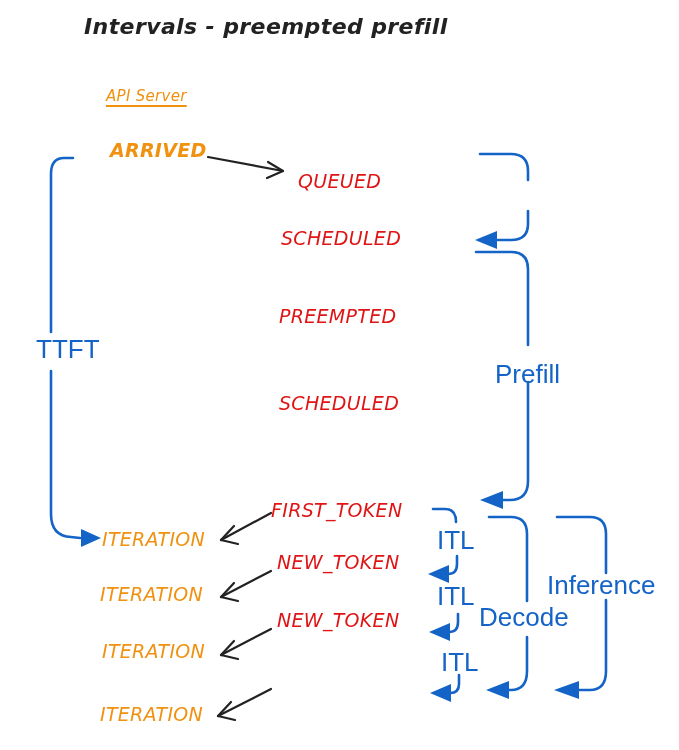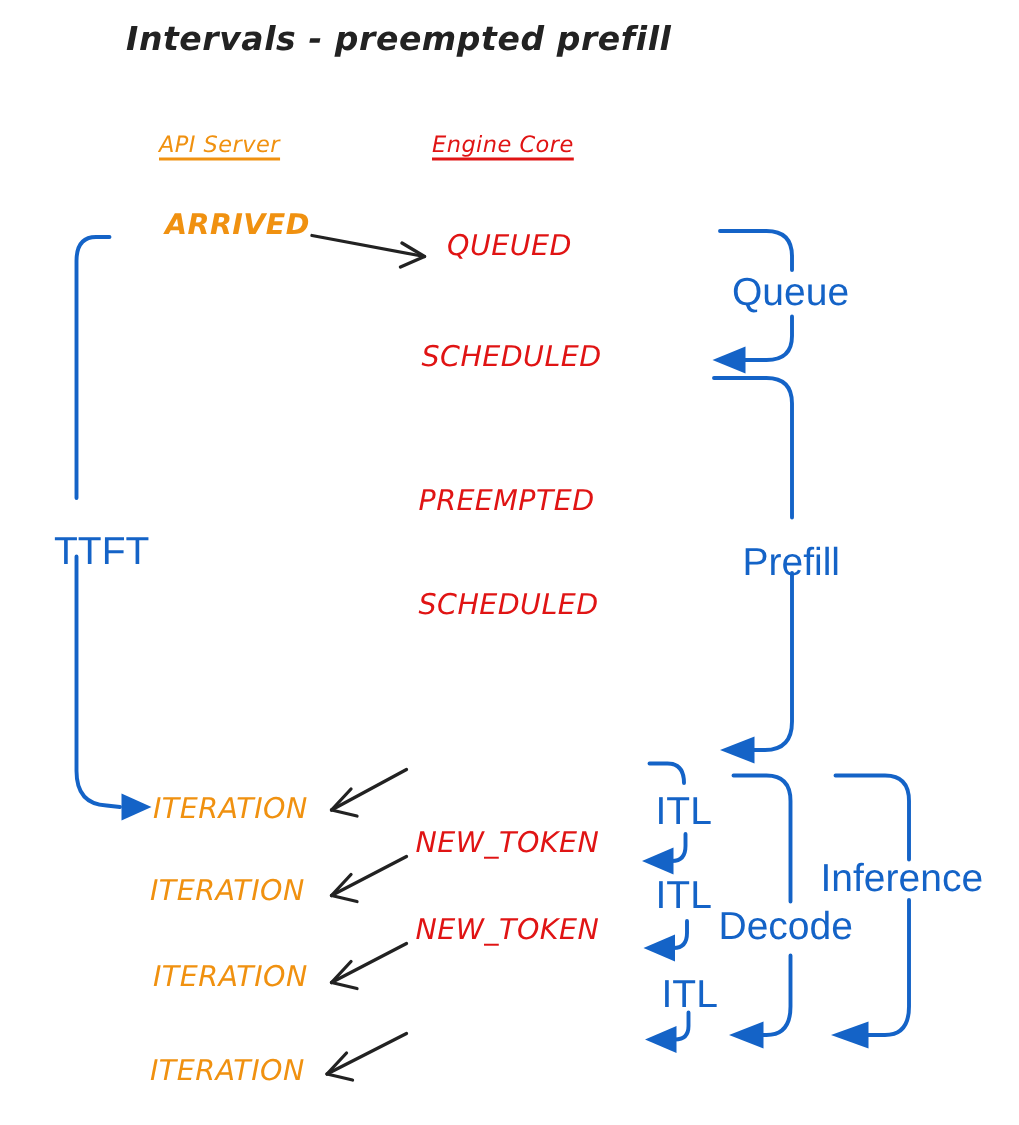--- a/index.html
+++ b/index.html
@@ -104,37 +104,36 @@
     </g>
     <g>
       <path class="bk" d="M271 689 L218 716"></path>
       <path class="bk" d="M218 716 L231 702 M218 716 L235 720"></path>
     </g>
   </svg>
 
   <div class="txt title" style="left:84px;top:15px;">Intervals - preempted prefill</div>
 
   <div class="txt hdr api" style="left:106px;top:89px;">API Server</div>
-  <div class="txt hdr eng" style="left:288px;top:89px;">Engine Core</div>
 
   <div class="txt ev api" style="left:110px;top:141px;font-weight:bold;">ARRIVED</div>
   <div class="txt ev api" style="left:102px;top:530px;">ITERATION</div>
   <div class="txt ev api" style="left:100px;top:585px;">ITERATION</div>
   <div class="txt ev api" style="left:102px;top:642px;">ITERATION</div>
   <div class="txt ev api" style="left:100px;top:705px;">ITERATION</div>
 
-  <div class="txt ev eng" style="left:298px;top:155px;">QUEUED</div>
+  <div class="txt ev eng" style="left:298px;top:172px;">QUEUED</div>
   <div class="txt ev eng" style="left:281px;top:229px;">SCHEDULED</div>
-  <div class="txt ev eng" style="left:279px;top:325px;text-align:right;">PREEMPTED</div>
+  <div class="txt ev eng" style="left:279px;top:307px;text-align:right;">PREEMPTED</div>
   <div class="txt ev eng" style="left:279px;top:394px;">SCHEDULED</div>
+  <div class="txt ev eng" style="left:271px;top:501px;">FIRST_TOKEN</div>
   <div class="txt ev eng" style="left:277px;top:553px;">NEW_TOKEN</div>
   <div class="txt ev eng" style="left:277px;top:611px;">NEW_TOKEN</div>
 
-  <div class="txt iv" style="left:36px;top:354px;">TTFT</div>
-  <div class="txt iv" style="left:488px;top:181px;">Queue</div>
+  <div class="txt iv" style="left:36px;top:336px;">TTFT</div>
   <div class="txt iv" style="left:495px;top:361px;">Prefill</div>
   <div class="txt iv" style="left:437px;top:527px;">ITL</div>
   <div class="txt iv" style="left:437px;top:583px;">ITL</div>
   <div class="txt iv" style="left:441px;top:649px;">ITL</div>
   <div class="txt iv" style="left:479px;top:604px;">Decode</div>
   <div class="txt iv" style="left:547px;top:572px;">Inference</div>
 
 </div>
 
 </body></html>

